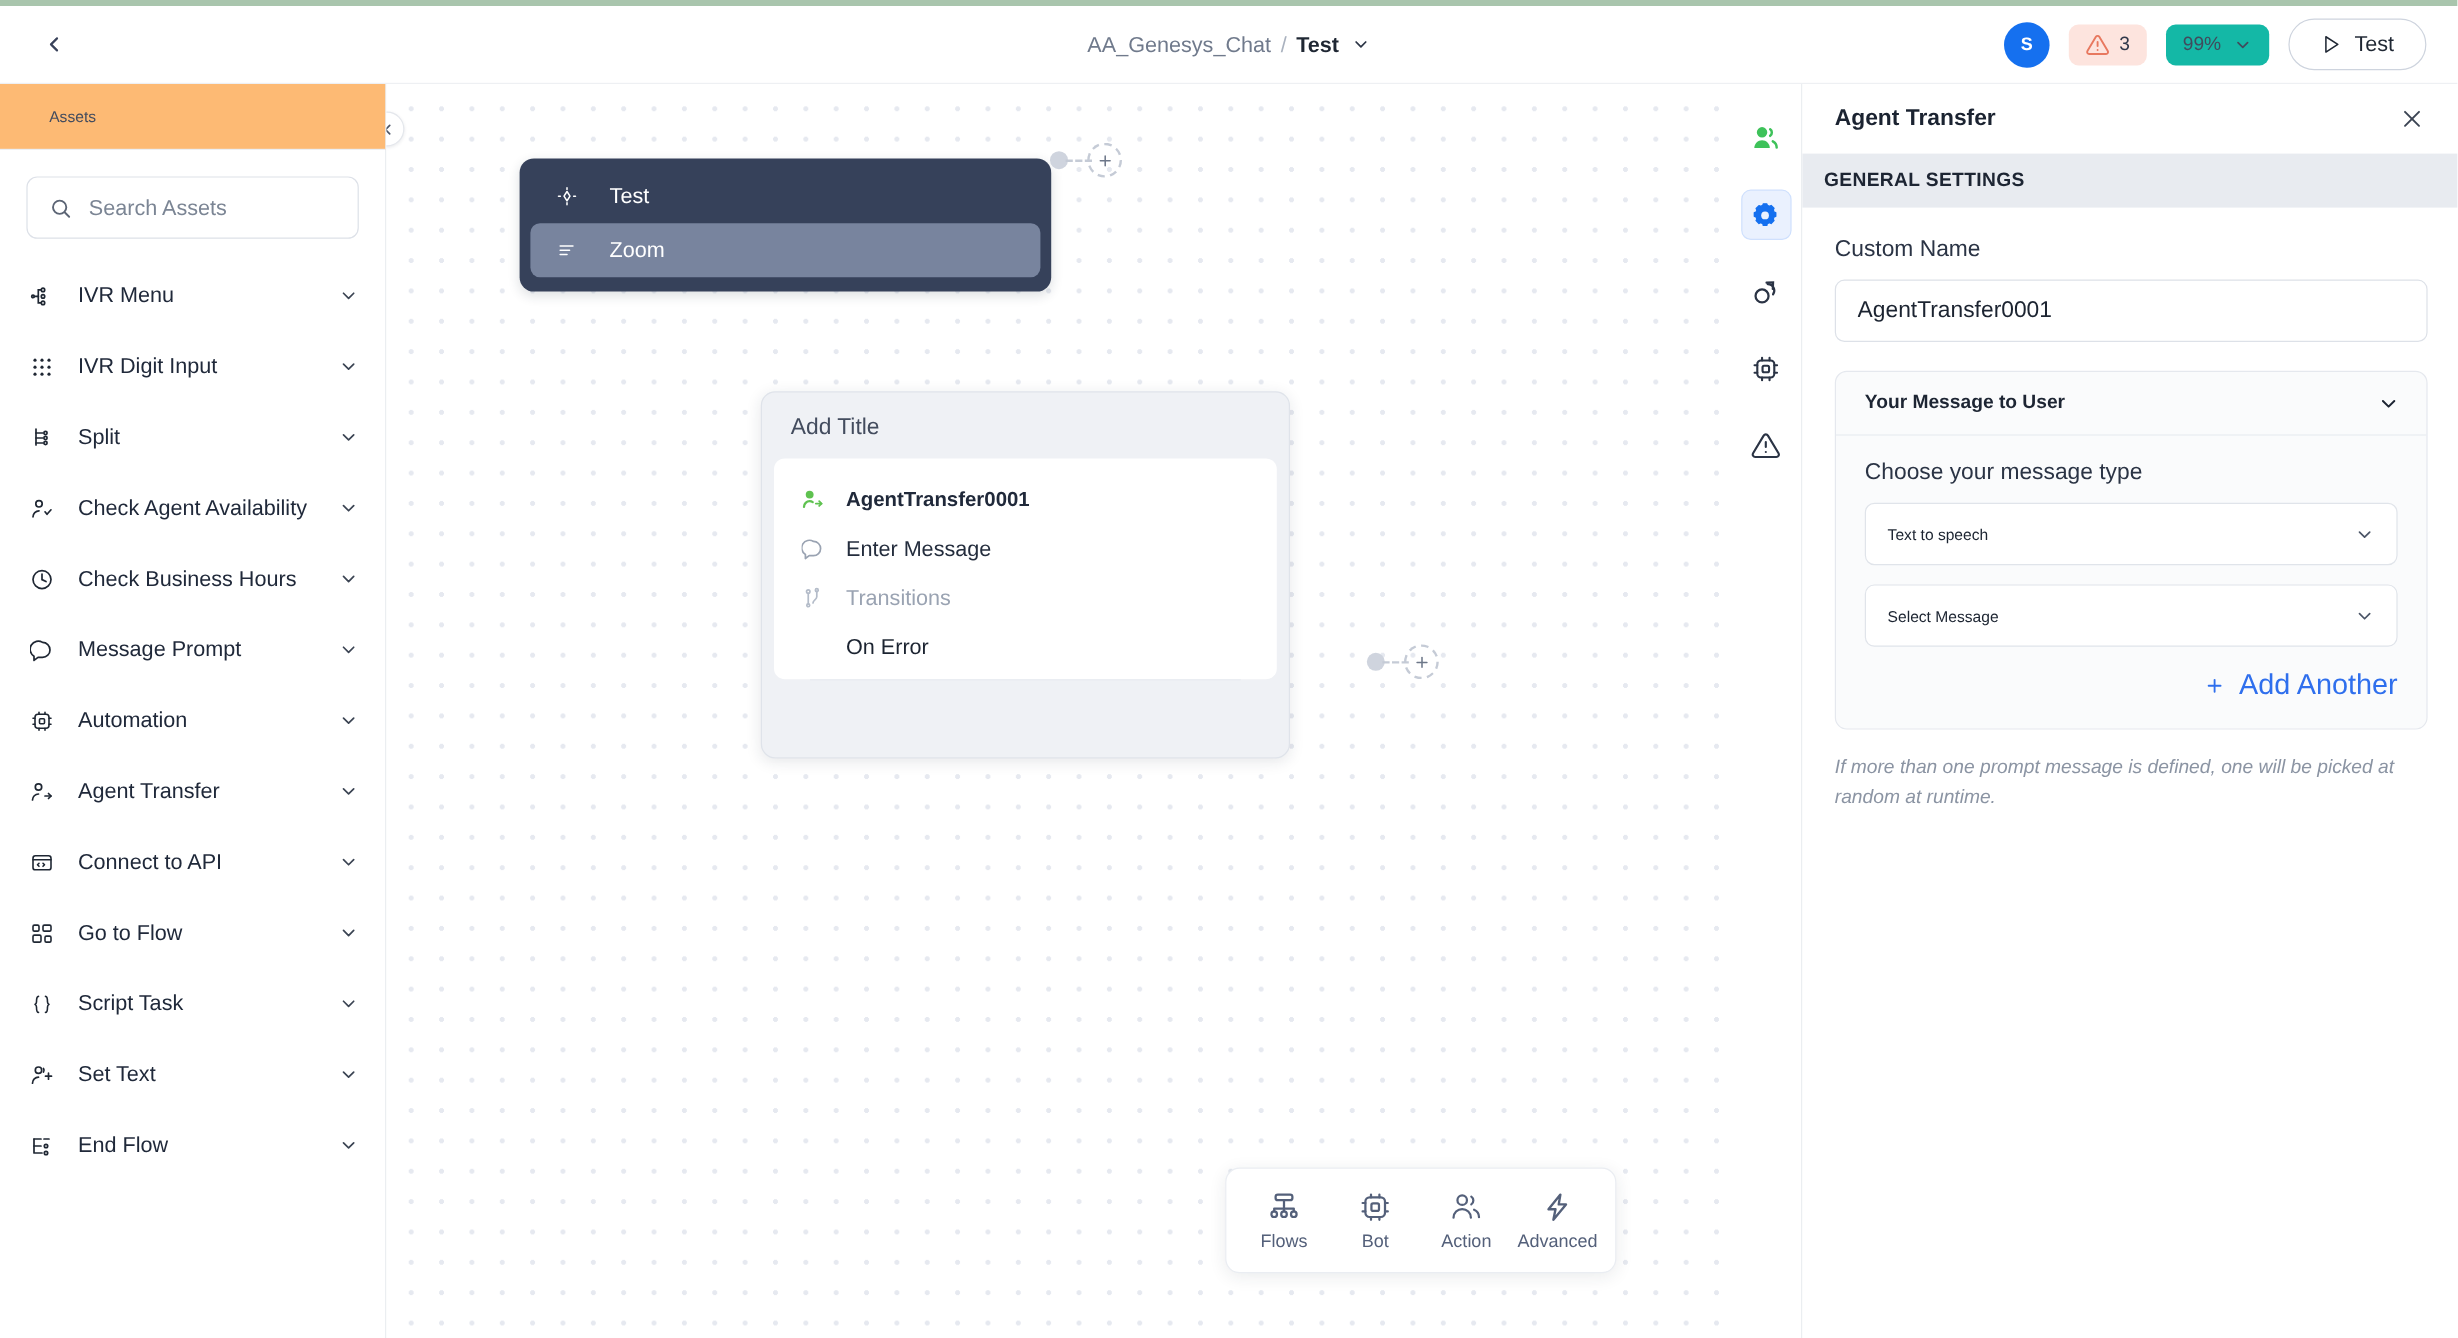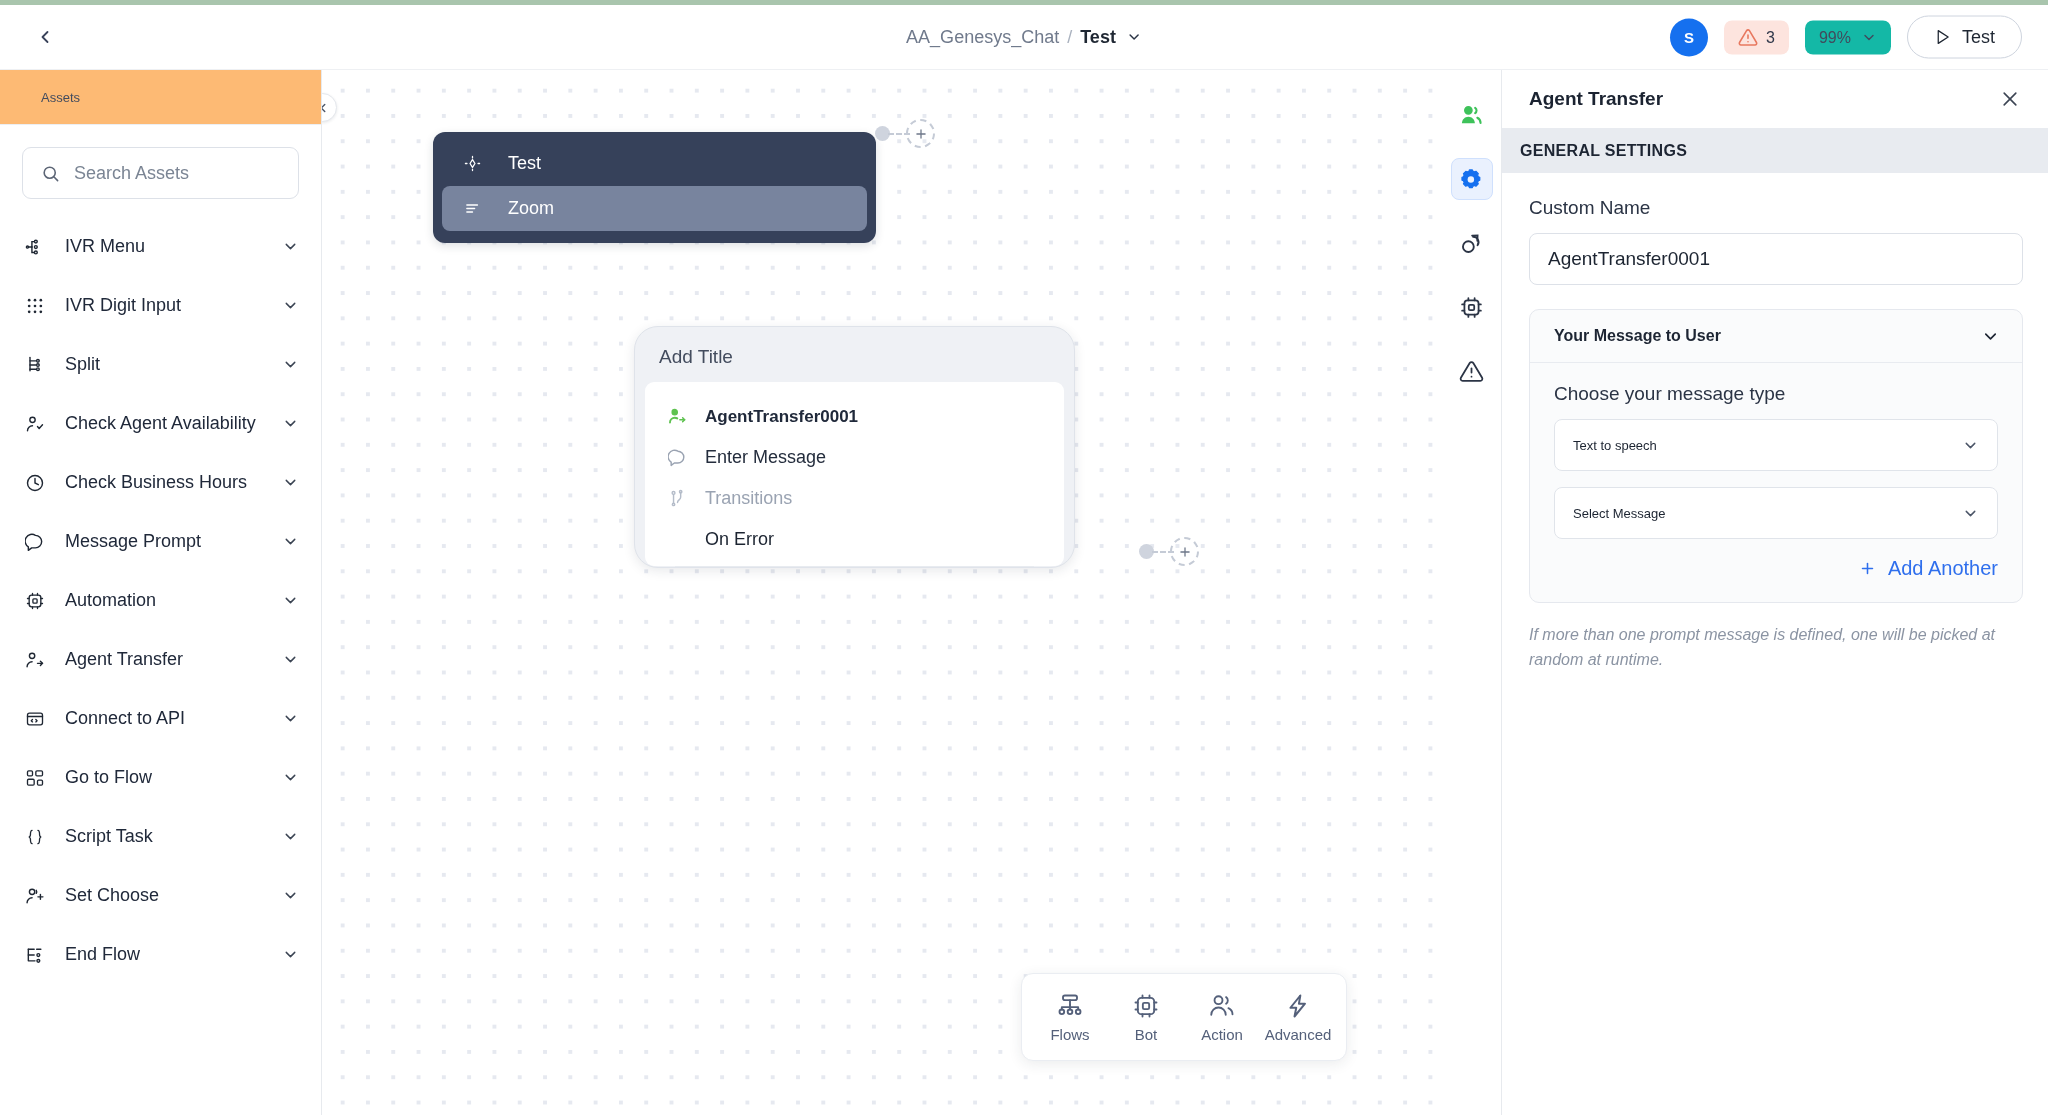--- a/index.html
+++ b/index.html
@@ -148,23 +148,23 @@
     border-radius: 8px;
     cursor: pointer;
   }
   .node-dark-row .ni { width: 22px; display: flex; align-items: center; color: #fff; }
   .node-dark-row .nl { margin-left: 22px; }
   .node-dark-row.sel { background: #78849e; }
 
   
   .node-card {
     position: absolute; left: 312px; top: 256px;
-    width: 441px; height: 242px;
+    width: 441px; height: 306px;
     background: #eff1f5; border: 1px solid #dfe3ea;
-    border-radius: 24px;
+    border-radius: 12px;
     padding: 10px;
     box-shadow: 0 3px 12px rgba(30,40,60,0.10);
   }
   .node-card-title {
     font-size: 19px; color: #434c5e;
     padding: 9px 0 14px 14px;
   }
   .node-card-body {
     background: #ffffff; border-radius: 9px;
     height: 184px; padding: 14px 20px 0 20px;
@@ -275,21 +275,21 @@
     width: 100%; height: 52px;
     border: 1px solid #e0e4ea; border-radius: 8px;
     background: #ffffff;
     display: flex; align-items: center; justify-content: space-between;
     padding: 0 18px; cursor: pointer;
     font-size: 13px; color: #1c2431;
     margin-bottom: 16px;
   }
   .add-another {
     display: flex; align-items: center; justify-content: flex-end; gap: 12px;
-    color: #2f6fed; font-size: 20px; cursor: pointer;
+    color: #2f6fed; font-size: 24px; cursor: pointer;
     padding-top: 2px;
   }
   .hint {
     margin-top: 20px;
     font-size: 16px; color: #8b94a3; font-style: italic;
     line-height: 1.55;
   }
   svg { display: block; }
 </style>
 </head>
@@ -561,21 +561,21 @@
 
       <div class="asset-item">
         <span class="asset-icon">
           <svg width="20" height="20" viewBox="0 0 24 24" fill="none" stroke="#1f2733" stroke-width="1.7" stroke-linecap="round" stroke-linejoin="round">
               <circle cx="8.5" cy="7" r="3.2"></circle>
               <path d="M13.5 5.2a3.2 3.2 0 0 1 0 3.6"></path>
               <path d="M2.5 20c0-3.3 2.7-6 6-6"></path>
               <path d="M15.5 13h6M18.5 10v6"></path>
             </svg>
         </span>
-        <span class="asset-label">Set Choose</span>
+        <span class="asset-label">Set Text</span>
         <span class="asset-caret">
           <svg width="17" height="17" viewBox="0 0 24 24" fill="none" stroke="#3b4453" stroke-width="2" stroke-linecap="round" stroke-linejoin="round">
               <polyline points="6 9 12 15 18 9"></polyline>
             </svg>
         </span>
       </div>
 
       <div class="asset-item">
         <span class="asset-icon">
           <svg width="20" height="20" viewBox="0 0 24 24" fill="none" stroke="#1f2733" stroke-width="1.7" stroke-linecap="round" stroke-linejoin="round">

